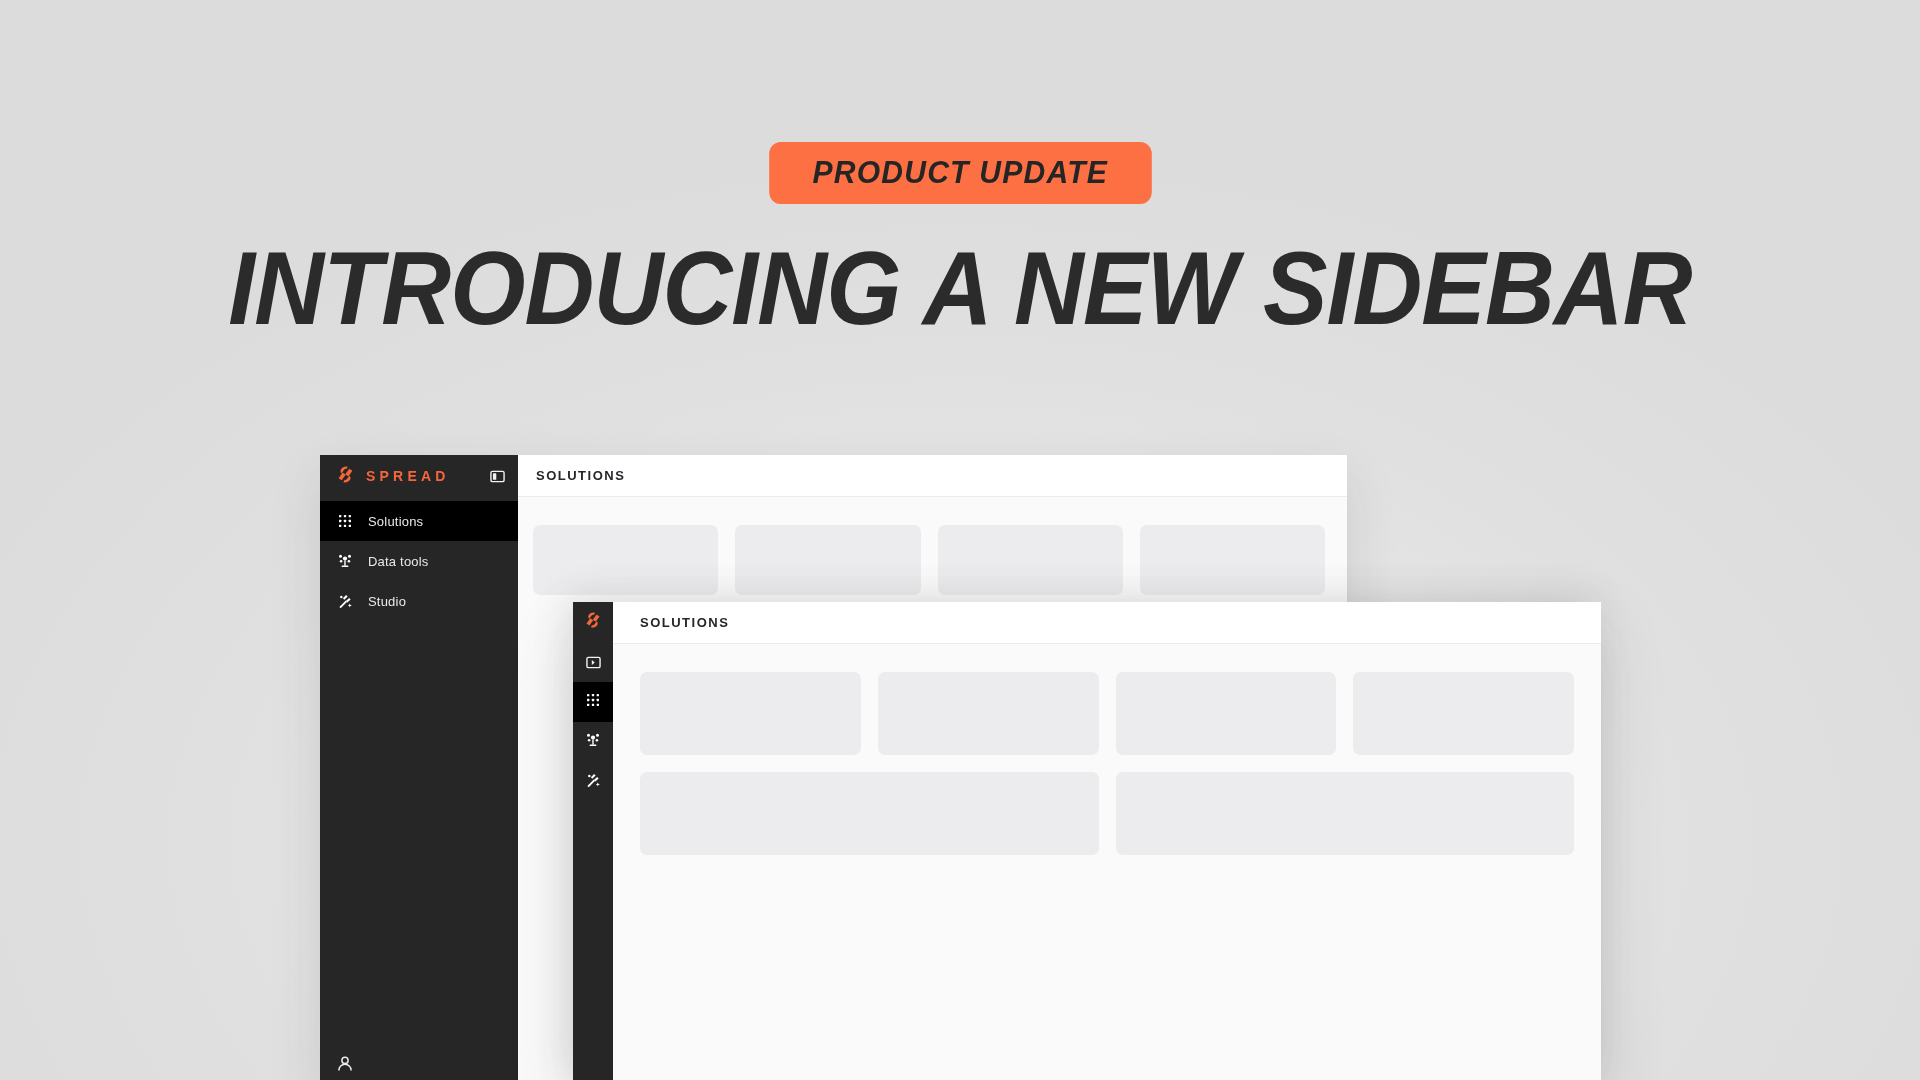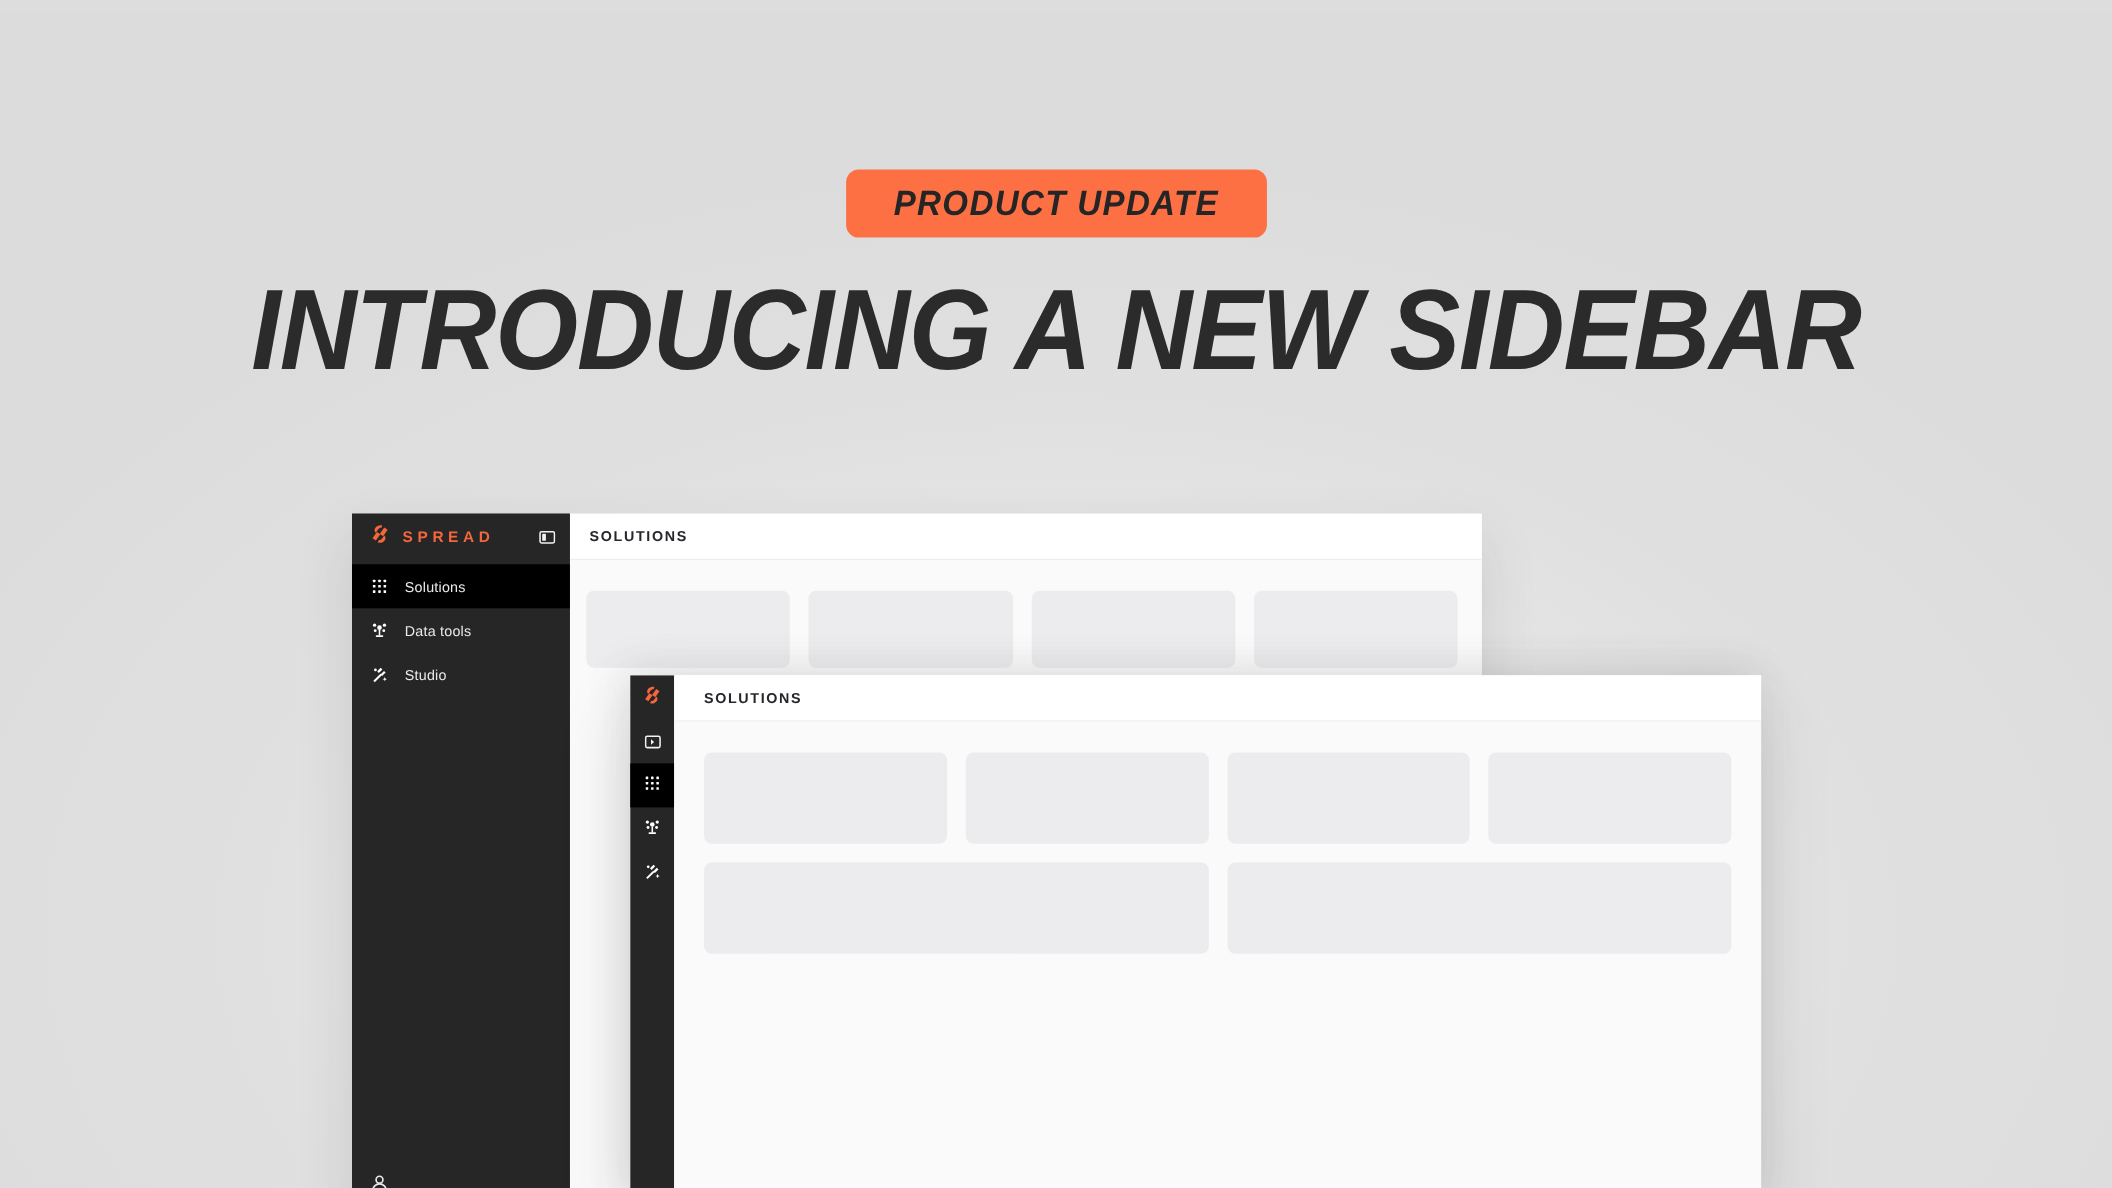--- a/index.html
+++ b/index.html
@@ -16,21 +16,20 @@
   }
 
   
   #stage {
     position: absolute;
     inset: 0;
     background:
       radial-gradient(ellipse 1100px 700px at 50% 78%, #ededed 0%, #e8e8e8 38%, #e0e0e0 68%, #dcdcdc 100%),
       linear-gradient(#dcdcdc, #dcdcdc);
     overflow: hidden;
-    margin-top: 12px;
   }
 
   
   #hero {
     position: absolute;
     left: 0;
     top: 0;
     width: 1920px;
     text-align: center;
   }

